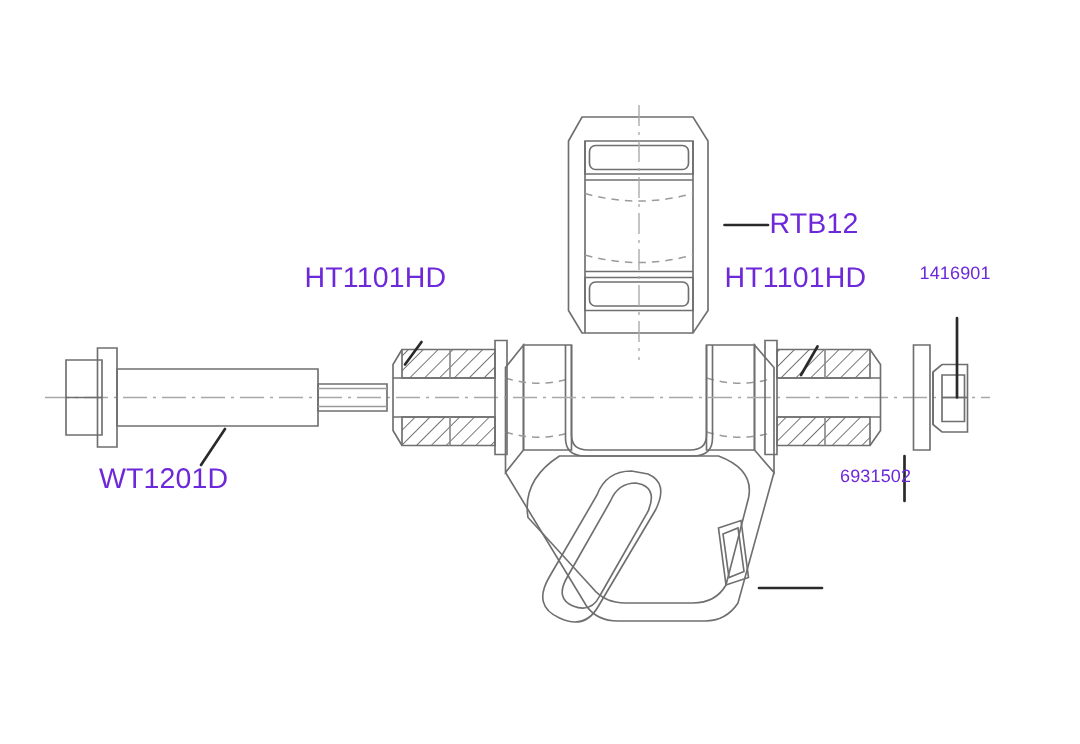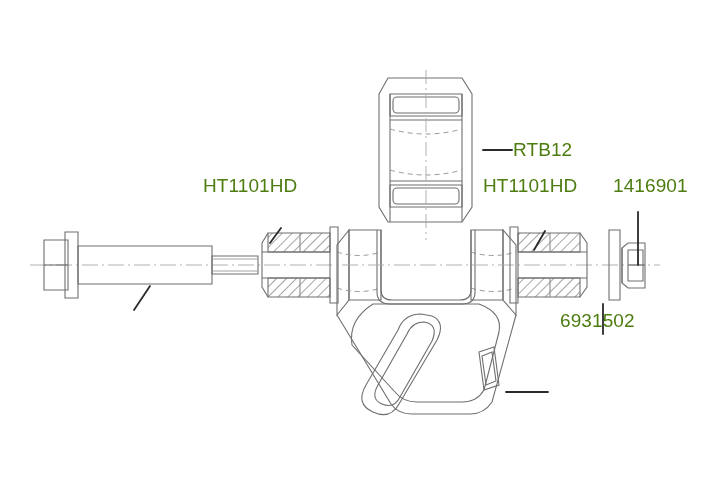--- a/index.html
+++ b/index.html
@@ -23,27 +23,27 @@
     left: 0;
     top: 0;
     width: 720px;
     height: 496px;
     display: block;
   }
   .part-label {
     position: absolute;
     font-family: "Liberation Sans", sans-serif;
     font-size: 19px;
-    color: #4d7c0f;
+    color: #6d28d9;
     white-space: nowrap;
     letter-spacing: 0.1px;
     line-height: 1;
   }
   .label-small {
-    font-size: 19px;
+    font-size: 12px;
   }
 </style>
 </head>
 <body>
 
 <div id="drawing-canvas">
 
   <svg id="drawing-svg" viewBox="0 0 720 496" xmlns="http://www.w3.org/2000/svg">
 
     <defs>
@@ -192,17 +192,18 @@
   </svg>
 
   <div class="part-label" style="left:513px; top:140px;">RTB12</div>
 
   <div class="part-label" style="left:203px; top:176px;">HT1101HD</div>
 
   <div class="part-label" style="left:483px; top:176px;">HT1101HD</div>
 
   <div class="part-label label-small" style="left:613px; top:176px;">1416901</div>
 
+  <div class="part-label" style="left:66px; top:310px;">WT1201D</div>
 
   <div class="part-label label-small" style="left:560px; top:311px;">6931502</div>
 
 
 </div>
 
 </body></html>

